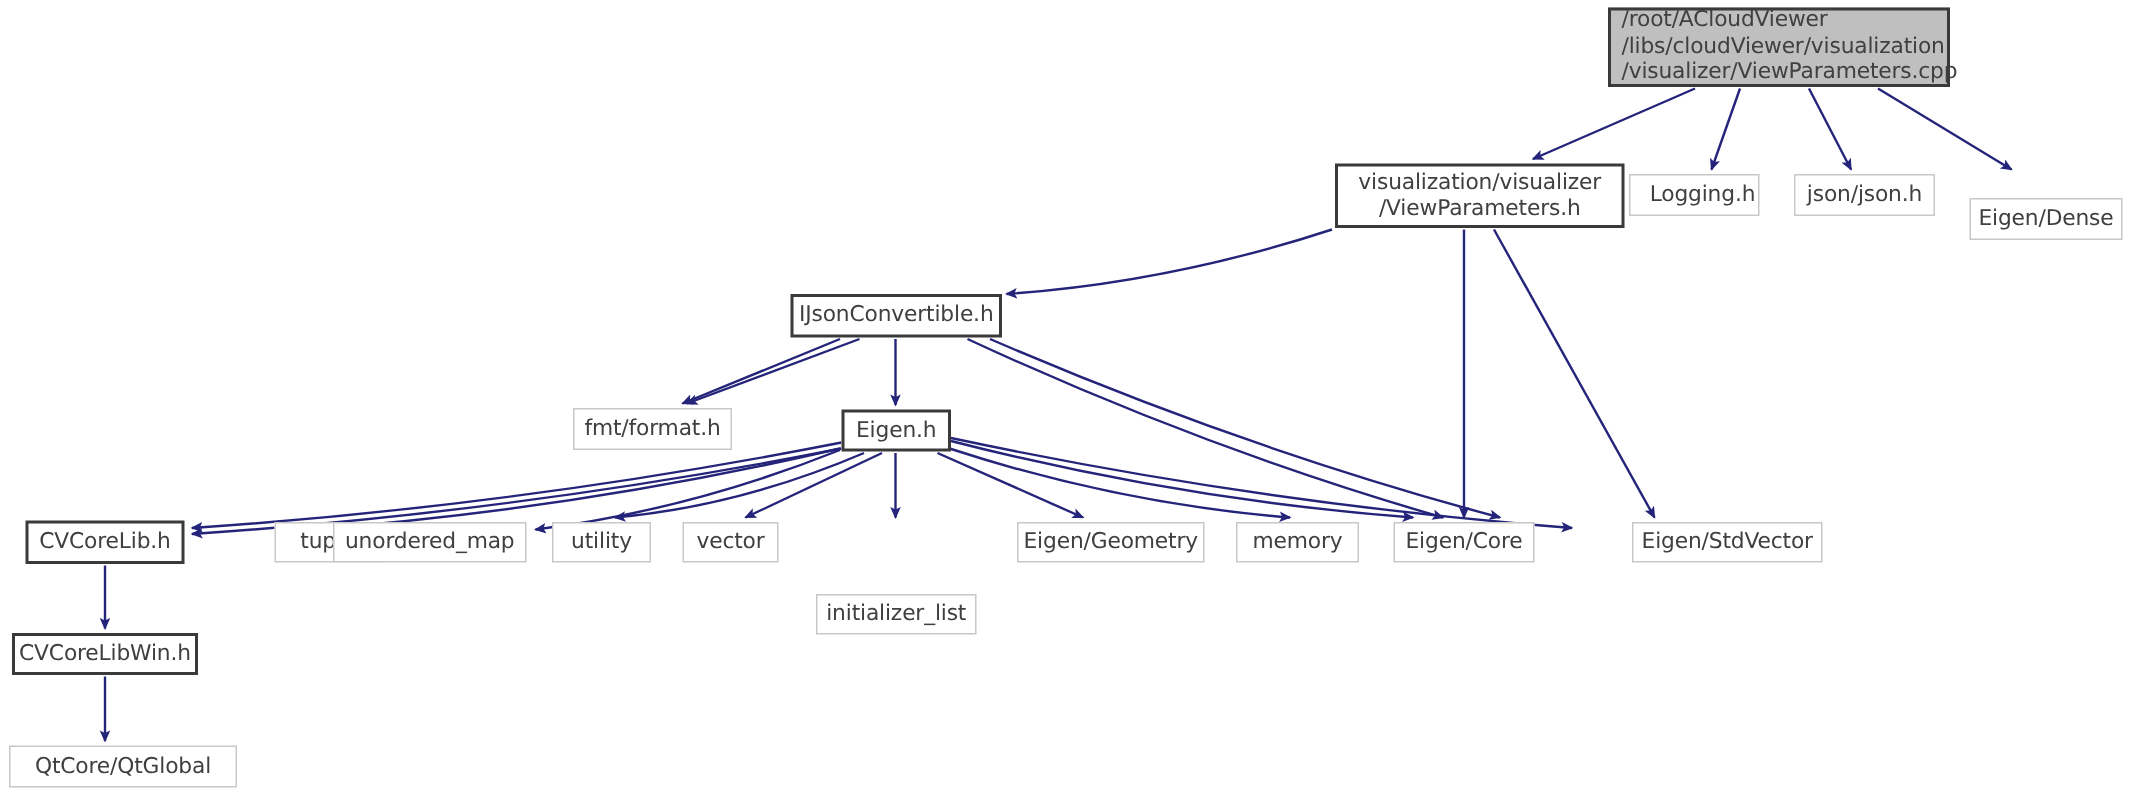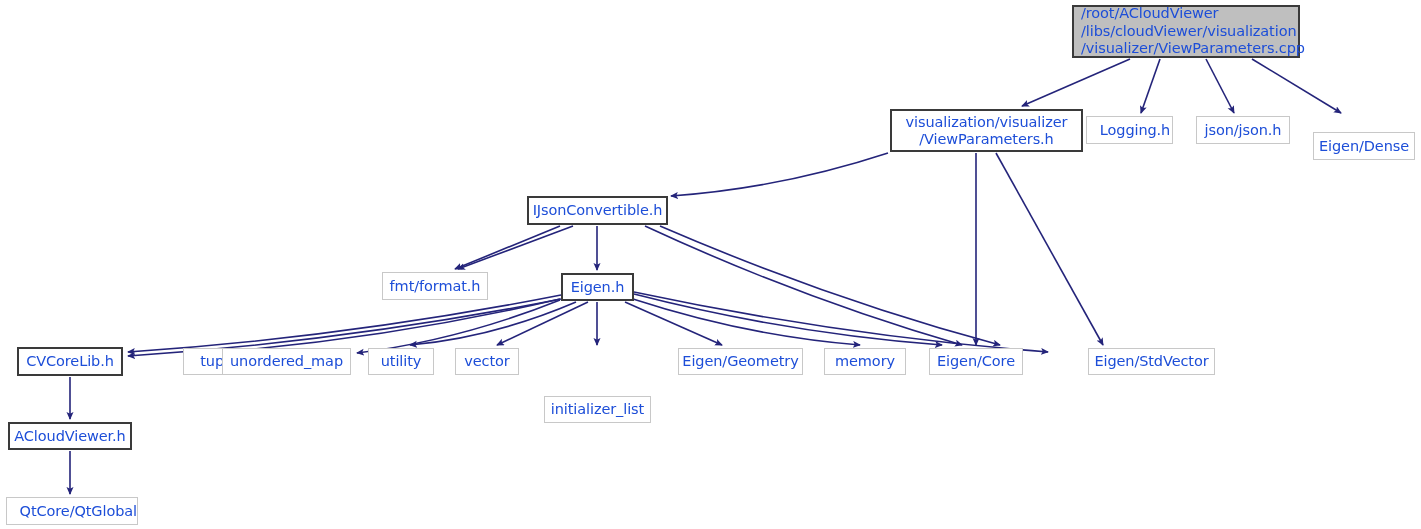--- a/index.html
+++ b/index.html
@@ -31,21 +31,21 @@
   }
   .node {
     position: absolute;
     box-sizing: border-box;
     display: flex;
     align-items: center;
     justify-content: center;
     text-align: center;
     background: #ffffff;
     border: 1px solid #c8c8c8;
-    color: #1d4ed8;
+    color: #404040;
     font-size: 14.5px;
     line-height: 17px;
     white-space: pre-line;
     letter-spacing: -0.1px;
   }
   .node.strong {
     border: 2px solid #3a3a3a;
   }
   .node.current {
     background: #bfbfbf;
@@ -115,16 +115,16 @@
       <div class="node strong" style="left: 17px; top: 347px; width: 106px; height: 29px;"><span class="node-label">CVCoreLib.h</span></div>
       <div class="node" style="left: 143px; top: 348px; width: 71px; height: 27px; margin-left: 40px;"><span class="node-label">tuple</span></div>
       <div class="node" style="left: 222px; top: 348px; width: 129px; height: 27px;"><span class="node-label">unordered_map</span></div>
       <div class="node" style="left: 368px; top: 348px; width: 66px; height: 27px;"><span class="node-label">utility</span></div>
       <div class="node" style="left: 455px; top: 348px; width: 64px; height: 27px;"><span class="node-label">vector</span></div>
       <div class="node" style="left: 544px; top: 348px; width: 107px; height: 27px; margin-top: 48px;"><span class="node-label">initializer_list</span></div>
       <div class="node" style="left: 678px; top: 348px; width: 125px; height: 27px;"><span class="node-label">Eigen/Geometry</span></div>
       <div class="node" style="left: 824px; top: 348px; width: 82px; height: 27px;"><span class="node-label">memory</span></div>
       <div class="node" style="left: 929px; top: 348px; width: 94px; height: 27px;"><span class="node-label">Eigen/Core</span></div>
       <div class="node" style="left: 1088px; top: 348px; width: 127px; height: 27px;"><span class="node-label">Eigen/StdVector</span></div>
-      <div class="node strong" style="left: 8px; top: 422px; width: 124px; height: 28px;"><span class="node-label">ACloudViewer.h</span></div>
-      <div class="node" style="left: 6px; top: 497px; width: 132px; height: 28px; text-align: right;"><span class="node-label">QtCore/QtGlobal</span></div>
+      <div class="node strong" style="left: 8px; top: 422px; width: 124px; height: 28px;"><span class="node-label">CVCoreLibWin.h</span></div>
+      <div class="node" style="left: 6px; top: 497px; width: 152px; height: 28px;"><span class="node-label">QtCore/QtGlobal</span></div>
     </div>
 </div>
 
 </body></html>

